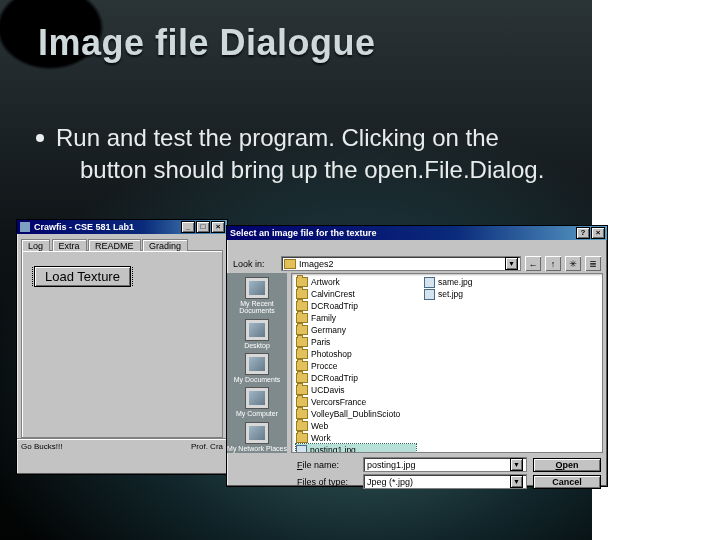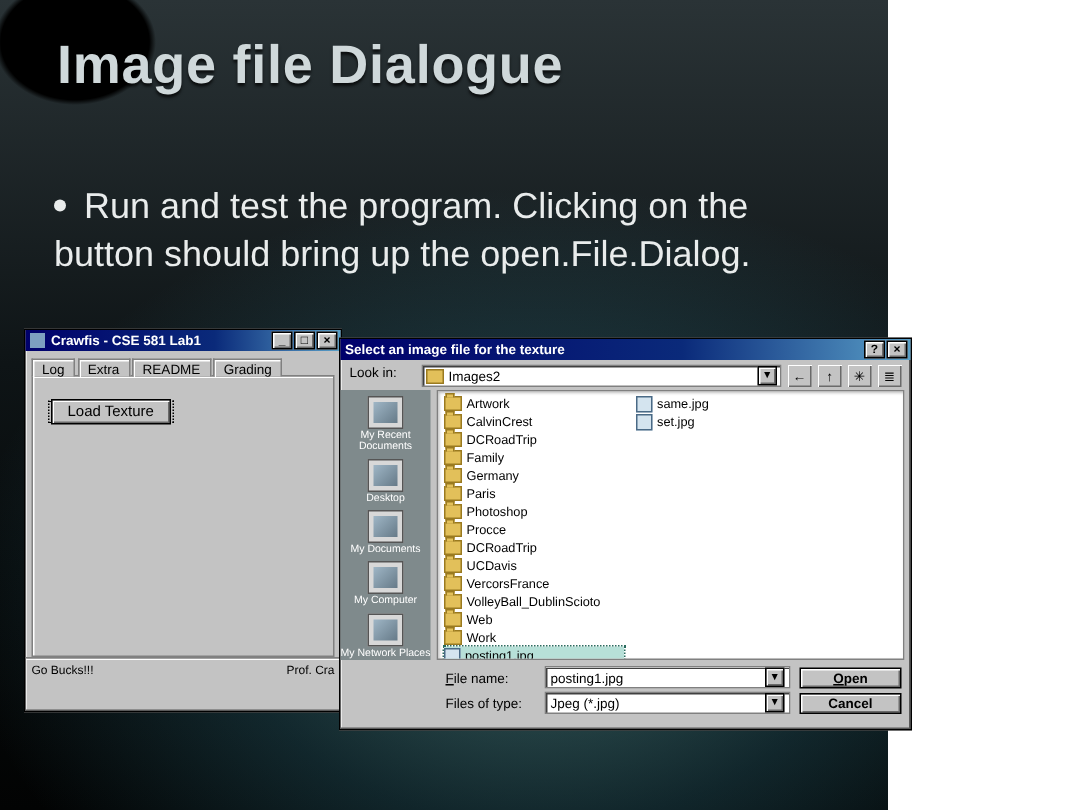--- a/index.html
+++ b/index.html
@@ -6,43 +6,43 @@
   .slide{position:relative;width:592px;height:540px;
     background:
       radial-gradient(ellipse 90px 70px at 50px 28px,#000 0%,#000 55%,transparent 60%),
       radial-gradient(ellipse 700px 500px at 360px 400px,rgba(120,200,200,0.45) 0%,rgba(60,140,160,0.25) 30%,rgba(10,25,30,0) 55%),
       linear-gradient(180deg,#2a3336 0%,#0e1416 45%,#070b0c 70%,#020303 100%);
     color:#dfe8ea;}
   .title{position:absolute;left:38px;top:22px;font-size:36px;font-weight:700;color:#cfd8da;letter-spacing:0.5px;text-shadow:0 2px 2px rgba(0,0,0,0.7);}
   .bullets{position:absolute;left:36px;top:122px;right:36px;font-size:24px;color:#e9ecec;line-height:1.32;}
   .bullets .dot{display:inline-block;width:8px;height:8px;background:#e9ecec;border-radius:50%;vertical-align:middle;margin-right:12px;position:relative;top:-2px;}
   .bullets .txt{display:inline;}
-  .bullets .line2{display:block;}
+  .bullets .line2{margin-left:44px;display:block;}
 
   
   .win{position:absolute;background:#c3c3c3;border:1px solid #000;box-shadow:inset -1px -1px 0 #5a5a5a,inset 1px 1px 0 #eaeaea;font-family:"MS Sans Serif",Tahoma,Arial,sans-serif;font-size:9px;color:#000;}
   .titlebar{height:14px;background:linear-gradient(90deg,#00006b 0%,#0a2a7a 60%,#5aa0c8 100%);color:#fff;display:flex;align-items:center;padding:0 2px 0 3px;font-size:9px;font-weight:700;}
   .tb-ico{width:10px;height:10px;background:#7da0c0;margin-right:4px;display:inline-block;}
   .tb-spacer{flex:1;}
   .tb-btn{width:12px;height:10px;background:#c3c3c3;border:1px solid #000;box-shadow:inset 1px 1px 0 #fff,inset -1px -1px 0 #6a6a6a;margin-left:1px;display:flex;align-items:center;justify-content:center;font-size:8px;line-height:8px;color:#000;font-weight:700;}
   .tab{display:inline-block;border:1px solid #808080;border-bottom:none;background:#c3c3c3;padding:1px 6px 0 6px;margin-right:-1px;font-size:9px;box-shadow:inset 1px 1px 0 #fff;position:relative;top:1px;}
   .tab.active{background:#c3c3c3;z-index:2;}
   .tabbody{border:1px solid #808080;box-shadow:inset 1px 1px 0 #fff;height:186px;background:#c3c3c3;}
   .btn3d{background:#c3c3c3;border:1px solid #000;box-shadow:inset 1px 1px 0 #fff,inset -1px -1px 0 #6a6a6a;padding:1px 6px;font-size:9px;font-weight:bold;}
   .status{border-top:1px solid #808080;height:14px;display:flex;align-items:center;padding:0 4px;font-size:8px;justify-content:space-between;box-shadow:inset 0 1px 0 #fff;text-align:center;}
 
   
   #crawfis{left:16px;top:219px;width:210px;height:254px;}
   #crawfis .tabs{padding:4px 4px 0 4px;}
   #crawfis .tabbody .ld{margin:16px 0 0 10px;display:inline-block;border:1px dotted #000;padding:1px;}
-  #crawfis .tabbody .ld .inner{border:1px solid #000;box-shadow:inset 1px 1px 0 #fff,inset -1px -1px 0 #6a6a6a;background:#c3c3c3;padding:2px 10px;font-size:10px;}
+  #crawfis .tabbody .ld .inner{border:1px solid #000;box-shadow:inset 1px 1px 0 #fff,inset -1px -1px 0 #6a6a6a;background:#c3c3c3;padding:2px 10px;font-size:13px;}
 
   
   #dlg{left:226px;top:225px;width:380px;height:260px;}
-  .dlg-row{display:flex;padding:3px 6px 2px 6px;gap:4px;}
+  .dlg-row{display:flex;align-items:center;padding:16px 6px 2px 6px;gap:4px;}
   .lbl{font-size:9px;min-width:44px;}
   .combo{flex:1;background:#fff;border:1px solid #808080;box-shadow:inset 1px 1px 0 #404040;height:13px;display:flex;align-items:center;padding:0 2px;font-size:9px;}
   .combo .arrow{width:11px;height:11px;background:#c3c3c3;border:1px solid #000;box-shadow:inset 1px 1px 0 #fff,inset -1px -1px 0 #6a6a6a;display:flex;align-items:center;justify-content:center;font-size:7px;margin-left:auto;}
   .tool{width:16px;height:15px;background:#c3c3c3;box-shadow:inset 1px 1px 0 #fff,inset -1px -1px 0 #6a6a6a;display:flex;align-items:center;justify-content:center;font-size:9px;}
   .dlg-body{display:flex;height:180px;}
   .places{width:60px;background:#7f8a8c;display:flex;flex-direction:column;align-items:center;padding-top:4px;gap:4px;}
   .place{display:flex;flex-direction:column;align-items:center;color:#fff;font-size:7px;text-align:center;line-height:1.05;}
   .place .pic{width:22px;height:20px;background:#d8d8d8;border:1px solid #555;margin-bottom:1px;position:relative;}
   .place .pic::after{content:"";position:absolute;inset:3px;background:linear-gradient(135deg,#9fb6c6,#667a88);}
   .filelist{flex:1;background:#fff;border:1px solid #808080;box-shadow:inset 1px 1px 2px rgba(0,0,0,0.25);margin:0 4px;display:flex;font-size:8.5px;overflow:hidden;}

